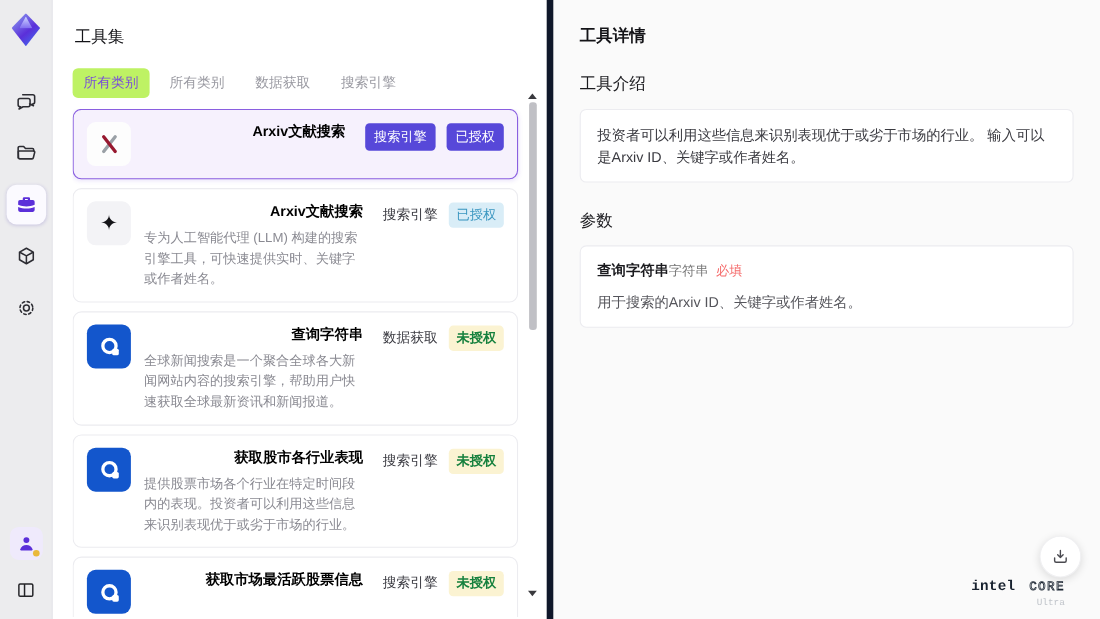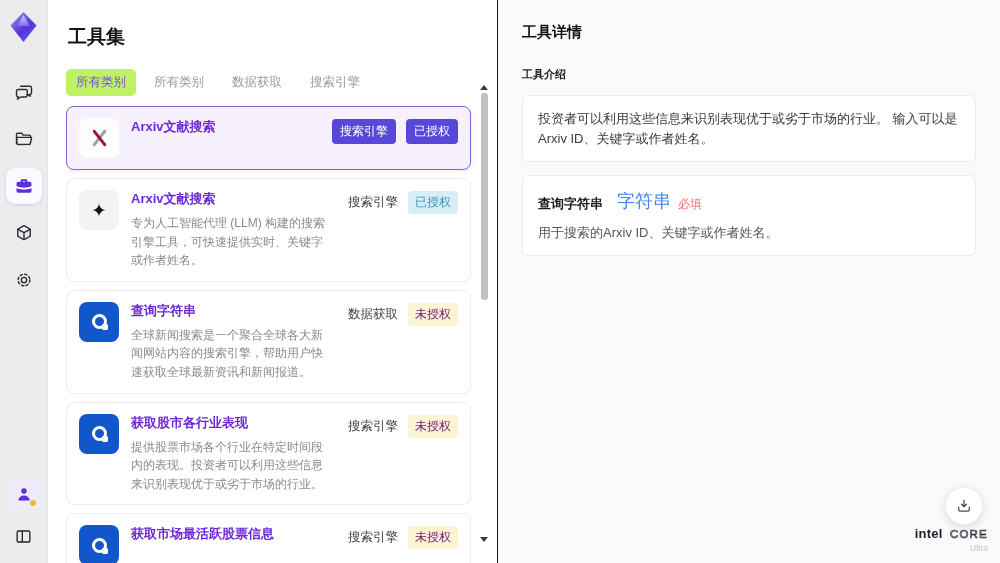--- a/index.html
+++ b/index.html
@@ -23,42 +23,42 @@
   .nav-item.active { background:#fbfaff; color:#5b2fd9; box-shadow:0 1px 3px rgba(80,60,180,.18); }
   .sidebar-bottom { margin-top:auto; display:flex; flex-direction:column; gap:12px; align-items:center; }
   .user-btn { position:relative; color:#5b2fd9; width:30px; height:30px; display:flex;
     align-items:center; justify-content:center; border-radius:8px; background:#efeafc; }
   .user-btn .dot { position:absolute; right:3px; bottom:3px; width:6px; height:6px;
     border-radius:50%; background:#e9b93c; }
   .panel-btn { color:#232327; width:30px; height:30px; display:flex; align-items:center; justify-content:center; }
 
   
   .tools-panel { width:449px; background:#fff; position:relative; padding:14px 0 0 18px; flex-shrink:0; }
-  .panel-title { font-size:19px; font-weight:bold; color:#141418; margin:10px 0 0 2px; }
+  .panel-title { font-size:15px; font-weight:normal; color:#141418; margin:10px 0 0 2px; }
   .tabs { display:flex; gap:8px; margin-top:19px; }
   .tab { font-size:12.5px; color:#9a9aa2; padding:5px 10px; border-radius:5px; cursor:pointer; white-space:nowrap; }
   .tab.active { background:#bef264; color:#7a4fd8; }
   .tool-list { margin-top:10px; padding-right:26px; display:flex; flex-direction:column; gap:8px;
     height:462px; overflow:hidden; }
   .tool-card { display:flex; align-items:flex-start; gap:12px; padding:11px 12px; background:#fff;
     border:1px solid #ececf0; border-radius:8px; cursor:pointer; flex-shrink:0; }
   .tool-card.selected { border:1.5px solid #8a5fe0; background:#f6f1fd;
     box-shadow:0 1px 4px rgba(120,80,220,.15); }
   .tool-icon { width:40px; height:40px; border-radius:8px; background:#f3f3f6; display:flex;
     align-items:center; justify-content:center; flex-shrink:0; }
   .tool-icon.arxiv { background:#fdfdfd; }
   .tool-icon.news { background:#1356cc; }
   .tool-main { flex:1; min-width:0; }
-  .tool-name { font-size:13px; font-weight:bold; color:#6d28d9; margin-bottom:6px; }
+  .tool-name { font-size:13px; font-weight:bold; color:#000000; margin-bottom:6px;text-align:right; }
   .tool-desc { font-size:12px; color:#8a8a92; line-height:1.55; max-width:262px; }
   .tool-right { display:flex; gap:10px; align-items:flex-start; flex-shrink:0; margin-left:6px; padding-top:1px; }
   .category-text { font-size:12.5px; color:#3c3c43; white-space:nowrap; padding-top:3px; }
   .badge { font-size:12px; padding:3px 7px; border-radius:4px; white-space:nowrap; }
   .badge.authorized { background:#d9edf7; color:#3a96c0; }
-  .badge.unauthorized { background:#fbf3d2; color:#701a75; }
+  .badge.unauthorized { background:#fbf3d2; color:#15803d;font-weight:bold; }
   .pill { font-size:12px; padding:4px 8px; border-radius:4px; background:#5748d9; color:#fff; white-space:nowrap; }
 
   
   .glyph-arxiv { position:relative; width:20px; height:20px; display:block; }
   .ax { position:absolute; left:8.5px; top:0; width:3px; height:20px; border-radius:2px; }
   .ax-g { background:#9aa0a6; transform:rotate(38deg); }
   .ax-r { background:#97182f; transform:rotate(-38deg); }
   .glyph-tavily { font-size:19px; line-height:1; color:#141418; }
   .glyph-news { width:15px; height:15px; border:3px solid #fff; border-radius:50%; position:relative; display:block; }
   .glyph-news::after { content:''; position:absolute; right:-4px; bottom:-4px; width:6px; height:6px;
@@ -66,37 +66,37 @@
 
   
   .scroll-thumb { position:absolute; right:9px; top:93px; width:7px; height:207px;
     background:#c0c0c5; border-radius:3px; }
   .scroll-arrow { position:absolute; right:9px; width:0; height:0;
     border-left:4px solid transparent; border-right:4px solid transparent; }
   .scroll-arrow.up { top:85px; border-bottom:5px solid #3a3a3e; }
   .scroll-arrow.down { top:537px; border-top:5px solid #3a3a3e; }
 
   
-  .detail-panel { flex:1; background:#fafafa; border-left:1px solid #0f172a;
+  .detail-panel { flex:1; background:#fafafa; border-left:6px solid #0f172a;
     padding:14px 24px; position:relative; }
   .detail-title { font-size:15px; font-weight:bold; color:#141418; margin-top:9px; }
-  .section-title { font-size:11px; font-weight:bold; color:#1b1b1f; margin-top:25px; }
+  .section-title { font-size:15px; font-weight:normal; color:#1b1b1f; margin-top:25px; }
   .info-box { margin-top:13px; background:#fff; border:1px solid #ececf0; border-radius:6px;
     padding:13px 15px; }
   .intro-text { font-size:13px; color:#3a3a40; line-height:1.5; }
   .param-head { display:flex; align-items:flex-end; }
   .param-name { font-size:13px; font-weight:bold; color:#1b1b1f; }
-  .param-type { font-size:18px; color:#3b82f6; margin-left:14px; }
+  .param-type { font-size:12px; color:#737373; margin-left:0; }
   .param-required { font-size:12px; color:#f56c6c; margin-left:7px; }
   .param-desc { font-size:13px; color:#55555b; margin-top:11px; }
 
   .fab { position:absolute; right:17px; bottom:38px; width:38px; height:38px; border-radius:50%;
     background:#fff; border:1px solid #f0f0f2; box-shadow:0 2px 8px rgba(0,0,0,.13);
     display:flex; align-items:center; justify-content:center; color:#4a4a50; cursor:pointer; }
-  .intel-badge { position:absolute; right:12px; bottom:10px; text-align:center; line-height:1.1; }
+  .intel-badge { position:absolute; right:32px; bottom:10px; text-align:center; line-height:1.1;font-family:Liberation Mono, monospace; }
   .intel-row { white-space:nowrap; }
   .intel-word { font-size:13px; font-weight:bold; color:#18222f; letter-spacing:.2px; }
   .intel-core { font-size:11.5px; letter-spacing:1.2px; text-transform:uppercase;
     color:transparent; -webkit-text-stroke:.7px #18222f; margin-left:3px; }
   @supports not (-webkit-text-stroke:1px black) { .intel-core { color:#18222f; } }
   .intel-ultra { display:block; text-align:right; font-size:8.5px; color:#c0c4ca; margin-top:2px; }
 </style>
 </head>
 <body>
 
@@ -235,20 +235,21 @@
     <div class="scroll-thumb"></div>
     <div class="scroll-arrow down"></div>
   </main>
 
   <section class="detail-panel">
     <h2 class="detail-title">工具详情</h2>
     <h3 class="section-title">工具介绍</h3>
     <div class="info-box">
       <p class="intro-text">投资者可以利用这些信息来识别表现优于或劣于市场的行业。 输入可以是Arxiv ID、关键字或作者姓名。</p>
     </div>
+    <h3 class="section-title">参数</h3>
     <div class="info-box" id="param-list">
         <div class="param-item">
           <div class="param-head">
             <span class="param-name">查询字符串</span>
             <span class="param-type">字符串</span>
             <span class="param-required">必填</span>
           </div>
           <div class="param-desc">用于搜索的Arxiv ID、关键字或作者姓名。</div>
         </div>
       </div>

